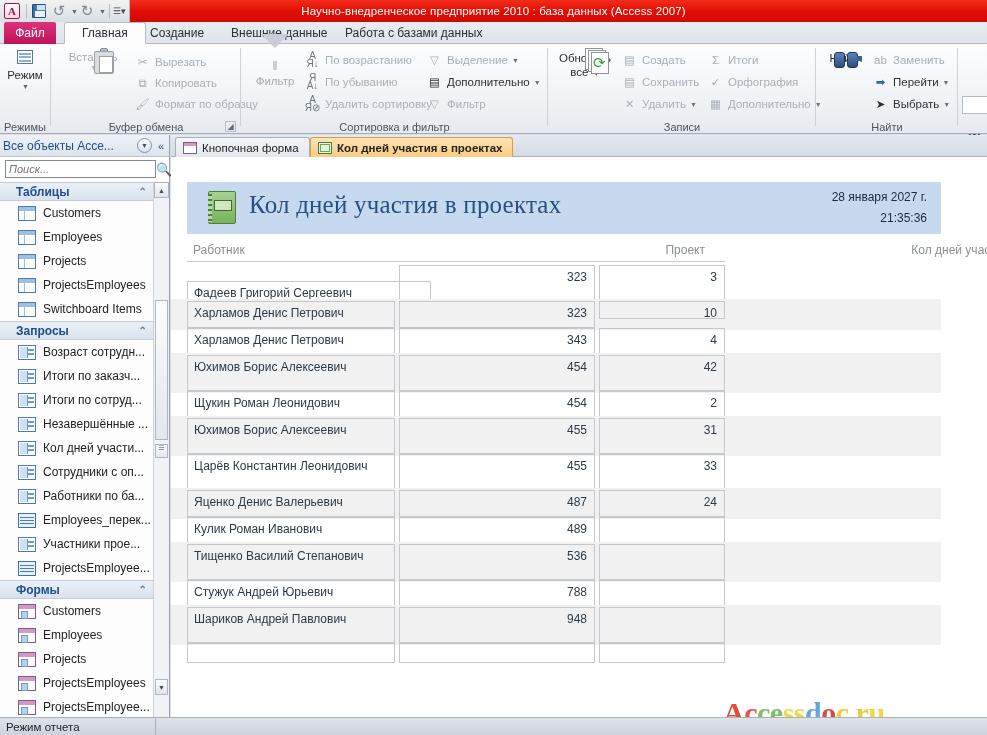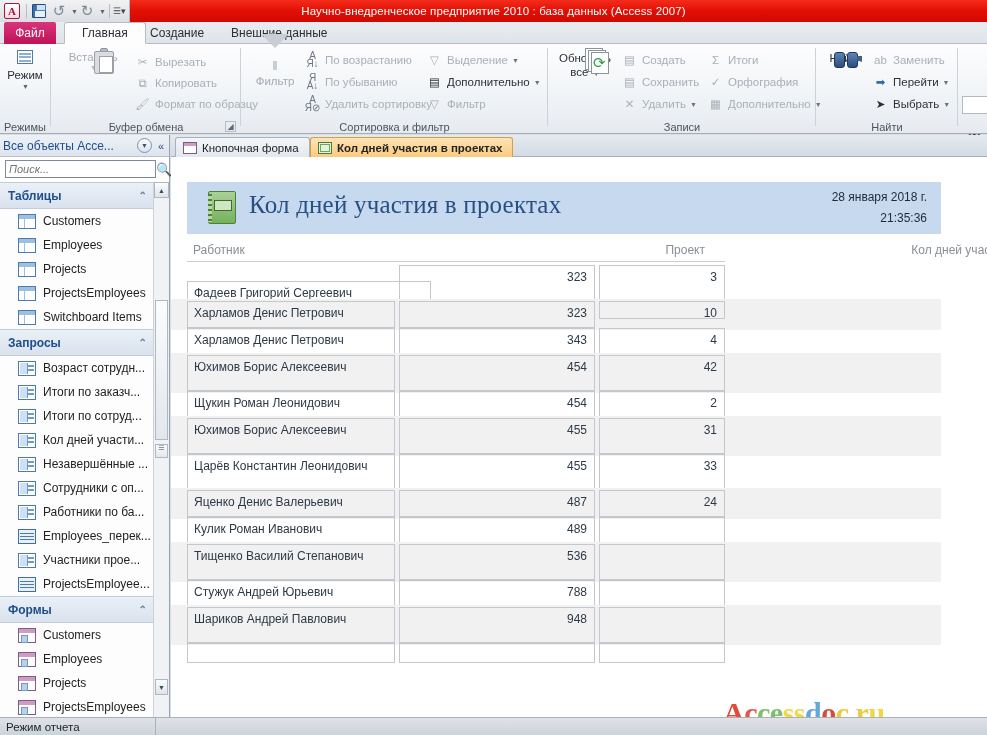--- a/index.html
+++ b/index.html
@@ -172,23 +172,23 @@
     height: 24px; display:flex; align-items:center; padding: 3px 4px 3px 5px; background:#fff;
   }
   .search-input {
     flex: 1; height: 18px; border: 1px solid #7f8b99; background:#fff;
     font: italic 11px "Liberation Sans", sans-serif; color: #555; padding: 0 3px;
   }
   .search-ico { width: 20px; text-align:center; color:#2f6bb0; font-size: 13px; }
 
   .nav-list { position:absolute; left:0; top:47px; right:16px; bottom:0; overflow:hidden; }
   .grp-header {
-    height: 27px; background: linear-gradient(180deg,#eaf0f7 0%,#d9e2ed 100%);
+    height: 19px; background: linear-gradient(180deg,#eaf0f7 0%,#d9e2ed 100%);
     border-top: 1px solid #c3ccd8; border-bottom: 1px solid #c3ccd8;
-    display:flex; align-items:center; padding: 0 6px 0 8px;
+    display:flex; align-items:center; padding: 0 6px 0 16px;
     font: bold 12px "Liberation Sans", sans-serif; color:#1f4e8c;gap:29px;
   }
   .grp-header .chev { margin-left:auto; font-size:10px; color:#64819f; }
   .nav-item {
     height: 24px; display:flex; align-items:center; padding-left: 18px; font-size: 12px; color:#222;
   }
   .nav-item .ic { width:18px; height:15px; margin-right:7px; flex:none; }
   .ic-table { border:1px solid #4a7bb5; background:#fff; position:relative; }
   .ic-table:before { content:""; position:absolute; left:0; top:0; right:0; height:4px; background:#9dbfe0; }
   .ic-table:after { content:""; position:absolute; left:5px; top:4px; bottom:0; width:1px; background:#9dbfe0; }
@@ -335,20 +335,21 @@
       <span class="qat-more">☰▾</span>
     </div>
     <div class="title-text">Научно-внедренческое предприятие 2010 : база данных (Access 2007)</div>
   </div>
 
   <div class="tabstrip">
     <div class="tab-file">Файл</div>
     <div class="tab active" style="left:64px;">Главная</div>
     <div class="tab" style="left:133px;">Создание</div>
     <div class="tab" style="left:214px;">Внешние данные</div>
+    <div class="tab" style="left:328px;">Работа с базами данных</div>
   </div>
 
   <div class="ribbon">
 
     <div class="rgroup" style="left:0; width:50px;">
       <div class="big-btn" style="left:-2px;">
         <span class="ico-grid" style="display:block;margin:2px auto 4px;">
             <i></i>
             <i></i>
             <i></i>
@@ -543,25 +544,25 @@
       <div class="nav-item">
         <span class="ic ic-query"></span>
         <span>Итоги по заказч...</span>
       </div>
       <div class="nav-item">
         <span class="ic ic-query"></span>
         <span>Итоги по сотруд...</span>
       </div>
       <div class="nav-item">
         <span class="ic ic-query"></span>
+        <span>Незавершённые ...</span>
+      </div>
+      <div class="nav-item">
+        <span class="ic ic-query"></span>
         <span>Кол дней участи...</span>
-      </div>
-      <div class="nav-item">
-        <span class="ic ic-query"></span>
-        <span>Незавершённые ...</span>
       </div>
       <div class="nav-item">
         <span class="ic ic-query"></span>
         <span>Сотрудники с оп...</span>
       </div>
       <div class="nav-item">
         <span class="ic ic-query"></span>
         <span>Работники по ба...</span>
       </div>
       <div class="nav-item">
@@ -622,21 +623,21 @@
       <span class="tabico tabico-rep"></span>
       <span>Кол дней участия в проектах</span>
     </div>
   </div>
 
   <div class="canvas">
 
     <div class="rep-header">
       <span class="rep-icon"></span>
       <span class="rep-title">Кол дней участия в проектах</span>
-      <span class="rep-date">28 января 2018 г.</span>
+      <span class="rep-date">28 января 2027 г.</span>
       <span class="rep-time">21:35:36</span>
     </div>
 
     <div class="colhead" style="left:22px;">Работник</div>
     <div class="colhead" style="left:406px; width:128px; text-align:right;">Проект</div>
     <div class="colhead" style="left:420px; width:418px; text-align:right;">Кол дней участия</div>
     <div class="hdr-rule"></div>
 
     <div id="rows-host">
         <div class="cell" style="left: 16px; top: 124px; width: 244px; height: 36px;">Фадеев Григорий Сергеевич</div>

